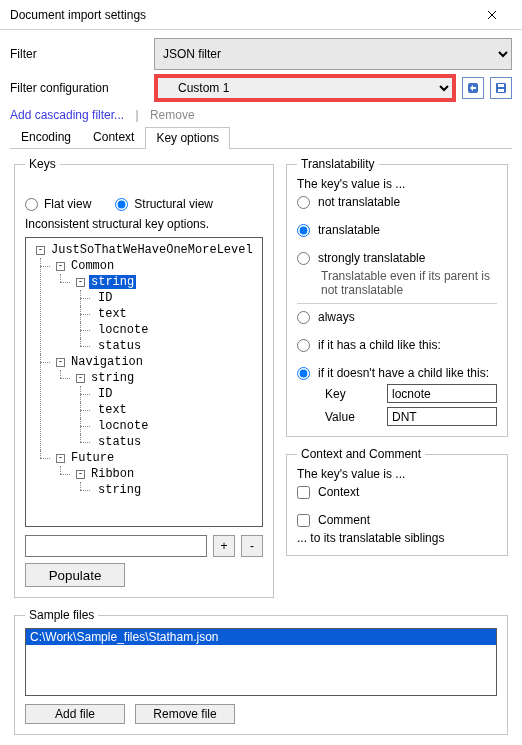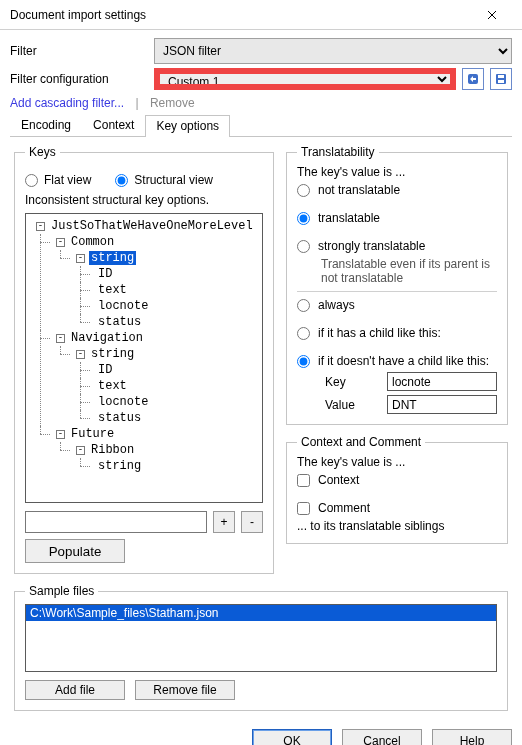--- a/index.html
+++ b/index.html
@@ -17,39 +17,39 @@
     display: flex; align-items: center; justify-content: space-between;
     height: 30px; padding: 0 6px 0 10px;
     border-bottom: 1px solid #d0d0d0;
   }
   .titlebar .title { font-size: 12px; }
   .closebtn { width: 48px; height: 24px; display:flex; align-items:center; justify-content:center; }
   .content { padding: 8px 10px 6px 10px; }
   .row { display: flex; align-items: center; margin-bottom: 4px; gap: 6px; }
   .row .label { width: 138px; }
   select.filter {
-    flex: 1; height: 26px; border: 1px solid #a0a0a0; background:#e8e8e8;
+    flex: 1; height: 32px; border: 1px solid #a0a0a0; background:#e8e8e8;
     font: inherit; padding: 0 4px;
   }
-  select.cfg { flex:1; height:22px; border:6px solid #ef4444; font:inherit; padding:0 4px; }
+  select.cfg { flex:1; height:28px; border:4px solid #ef4444; font:inherit; padding:0 16px; }
   .iconbtn { width:22px; height:22px; border:1px solid #6a8acc; display:flex; align-items:center; justify-content:center; background:#fff; }
   .linkrow { margin:6px 0 4px 0; }
   .linkrow a { color: #3a3ae0; text-decoration: none; }
   .linkrow .sep { color:#999; margin:0 8px; }
   .linkrow .remove { color:#8a8a8a; }
   .tabs { display:flex; border-bottom:1px solid #c5c5c5; margin-top:4px; }
   .tab { padding:3px 10px 4px; border:1px solid transparent; border-bottom:none; color:#000; }
   .tab.active { border-color:#c5c5c5; background:#fff; position:relative; top:1px; }
   .pane { padding:8px 4px 4px 4px; }
   fieldset { border:1px solid #c5c5c5; border-radius:0; padding:6px 10px 10px 10px; margin:0; }
   legend { padding:0 4px; font-size:12px; }
   .cols { display:flex; gap:12px; }
   .colL { width:276px; }
   .colR { flex:1; display:flex; flex-direction:column; gap:10px; }
-  .radiorow { display:flex; gap:24px; margin:8px 0 6px 0; align-items:center; }
+  .radiorow { display:flex; gap:24px; margin:20px 0 6px 0; align-items:center; }
   label.radio, label.check { display:flex; align-items:center; gap:6px; }
   input[type=radio], input[type=checkbox] { margin:0; }
   .note { margin:2px 0 6px 0; }
   .tree {
     border:1px solid #5a5a5a; height:290px; overflow:auto;
     font-size:12px; padding:4px 2px; background:#fff;
     line-height: 16px;
   }
   .tree ul { list-style:none; padding-left:16px; margin:0; position:relative; }
   .tree > ul { padding-left:4px;font-family:Liberation Mono, monospace; }

